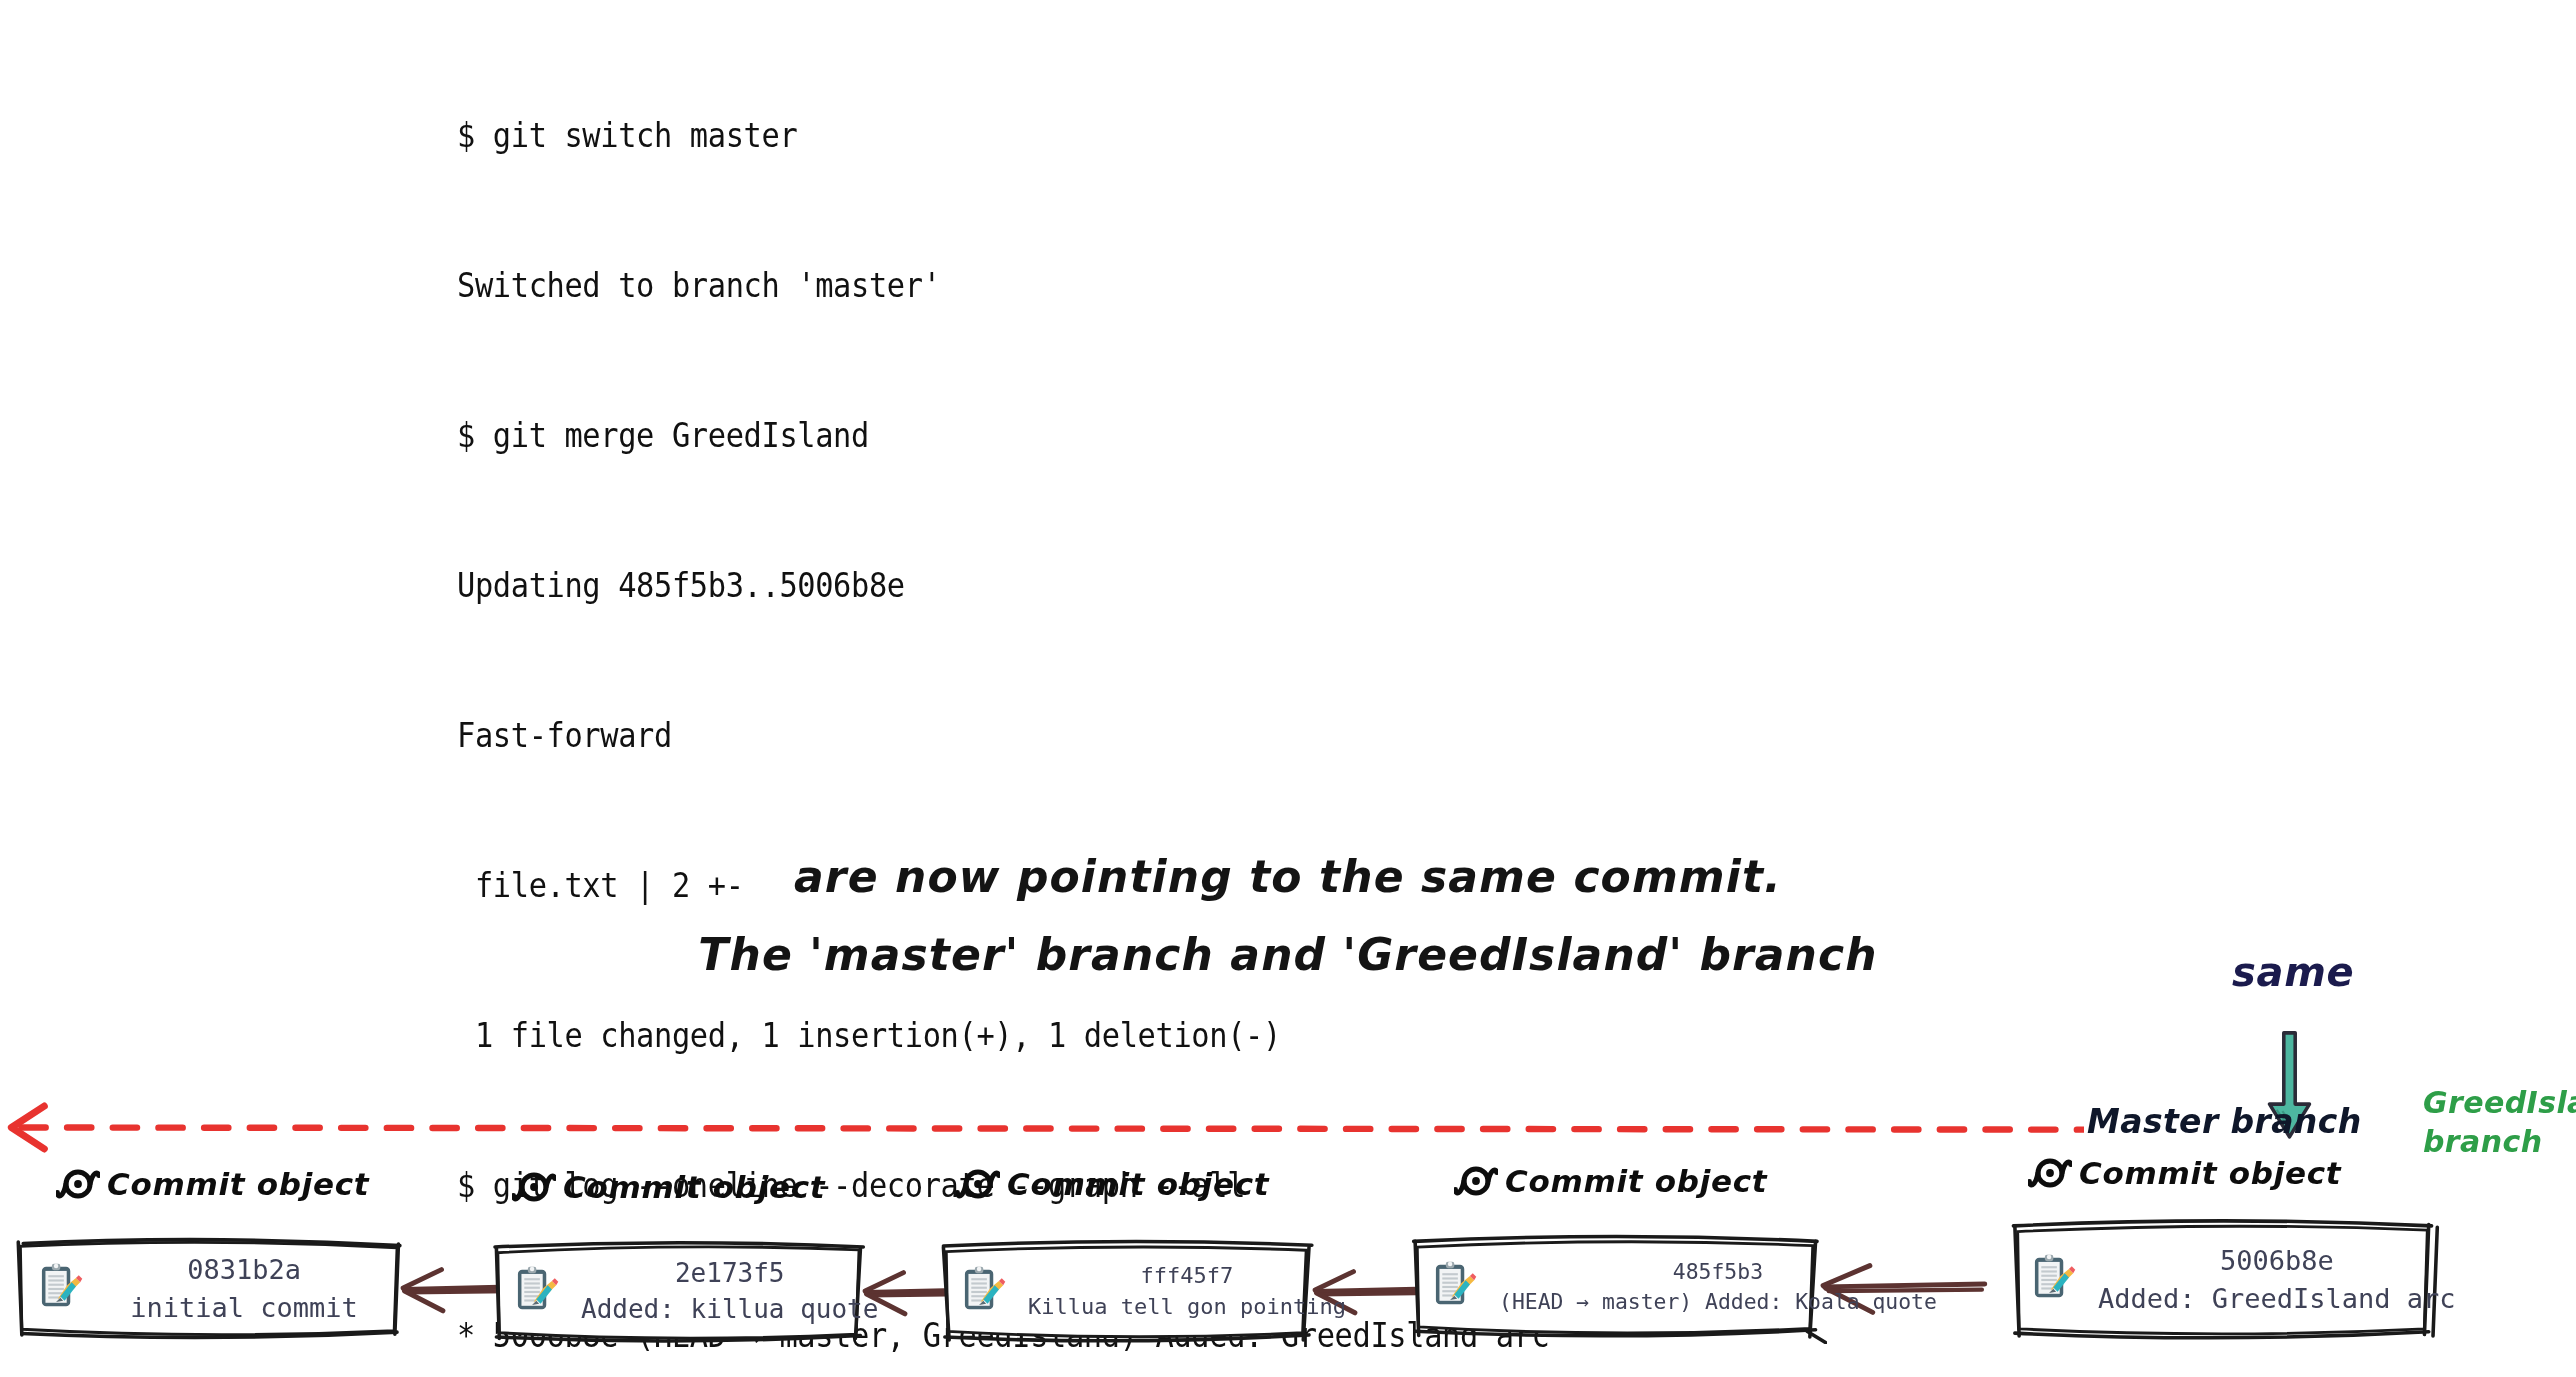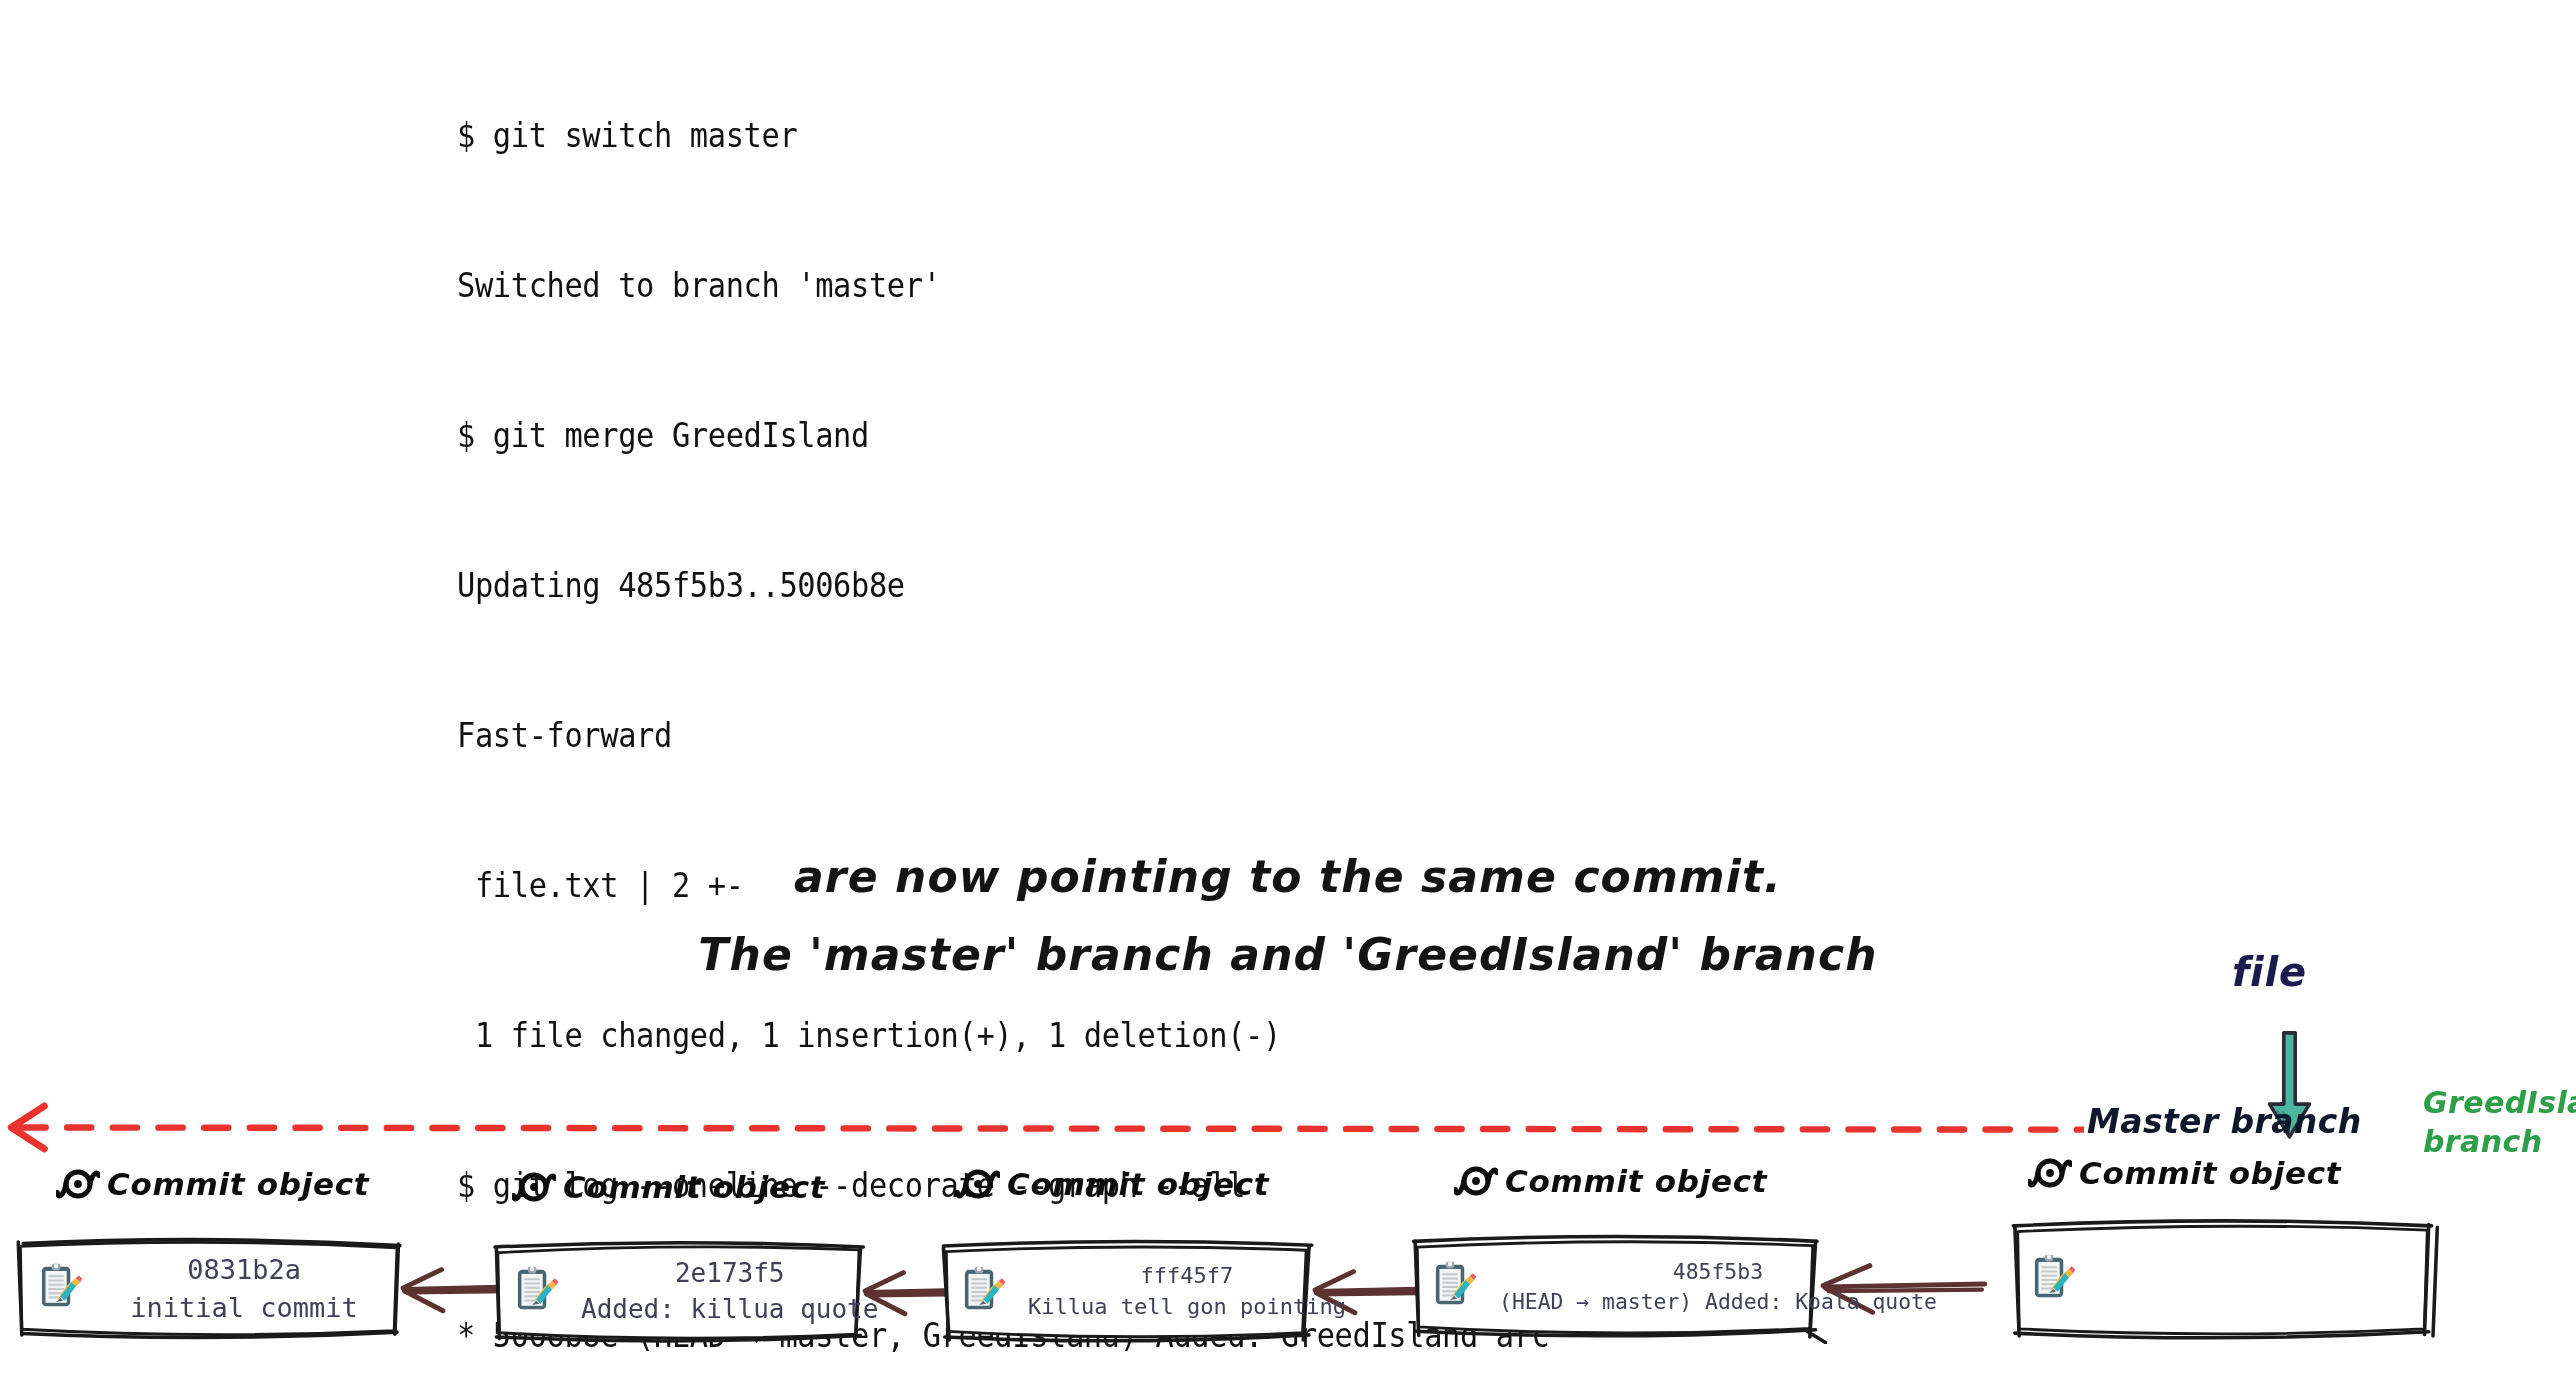--- a/index.html
+++ b/index.html
@@ -104,21 +104,21 @@
     
     
     
   </div>
 
   <div class="caption">
     <span>are now pointing to the same commit.</span>
     <span>The 'master' branch and 'GreedIsland' branch</span>
   </div>
 
-  <div class="head-label">file</div>
+  <div class="head-label">same</div>
   <svg class="head-arrow" viewBox="0 0 80 160">
     <path d="M32 4 L48 4 L48 104 L68 104 L40 150 L12 104 L32 104 Z" fill="#4db6a0" stroke="#2b2b38" stroke-width="5" stroke-linejoin="round"></path>
     <path d="M22 112 L36 132" stroke="#2f7f6e" stroke-width="3" fill="none" opacity="0.6"></path>
     <path d="M30 114 L42 130" stroke="#2f7f6e" stroke-width="3" fill="none" opacity="0.6"></path>
   </svg>
 
   <svg class="master-line" viewBox="0 0 2920 80" preserveAspectRatio="none">
     <path d="M30 40 L2920 43" stroke="#e8332f" stroke-width="9" fill="none" stroke-dasharray="34 30" stroke-linecap="round"></path>
     <path d="M62 10 L16 40 L62 70" stroke="#e8332f" stroke-width="10" fill="none" stroke-linecap="round" stroke-linejoin="round"></path>
   </svg>
@@ -368,18 +368,22 @@
             <rect x="23" y="32" width="22" height="3"></rect>
               <rect x="23" y="38" width="22" height="3"></rect>
             <rect x="23" y="44" width="22" height="3"></rect>
               <rect x="23" y="50" width="16" height="3"></rect>
           </g>
           <path d="M36 54 L50 34 L62 24 L68 30 L56 42 Z" fill="#f4b942"></path>
           <path d="M40 50 L56 30 L62 36 L46 56 Z" fill="#2bb3c0"></path>
           <path d="M62 24 L68 30 L71 25 L66 20 Z" fill="#ef5d60"></path>
           <path d="M34 58 L40 52 L44 56 Z" fill="#5c6b73"></path>
         </svg>
+        <div class="commit-text" style="font-size:27px;">
+          <span class="hash">5006b8e</span>
+          <span class="msg">Added: GreedIsland arc</span>
+        </div>
       </div>
     </div>
   </div>
 
 </div>
 
 
 </body></html>

